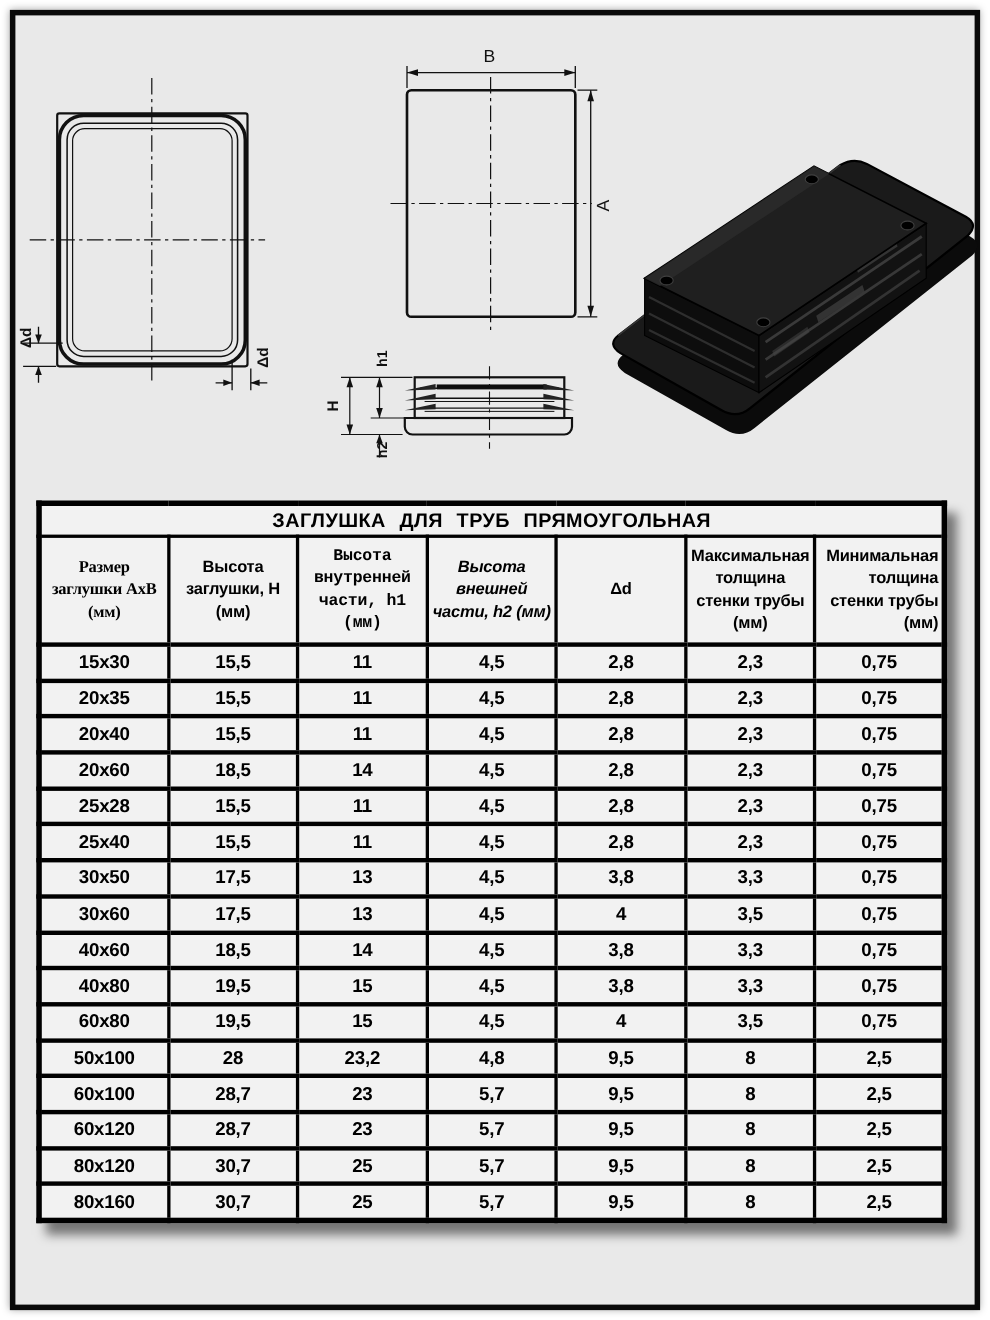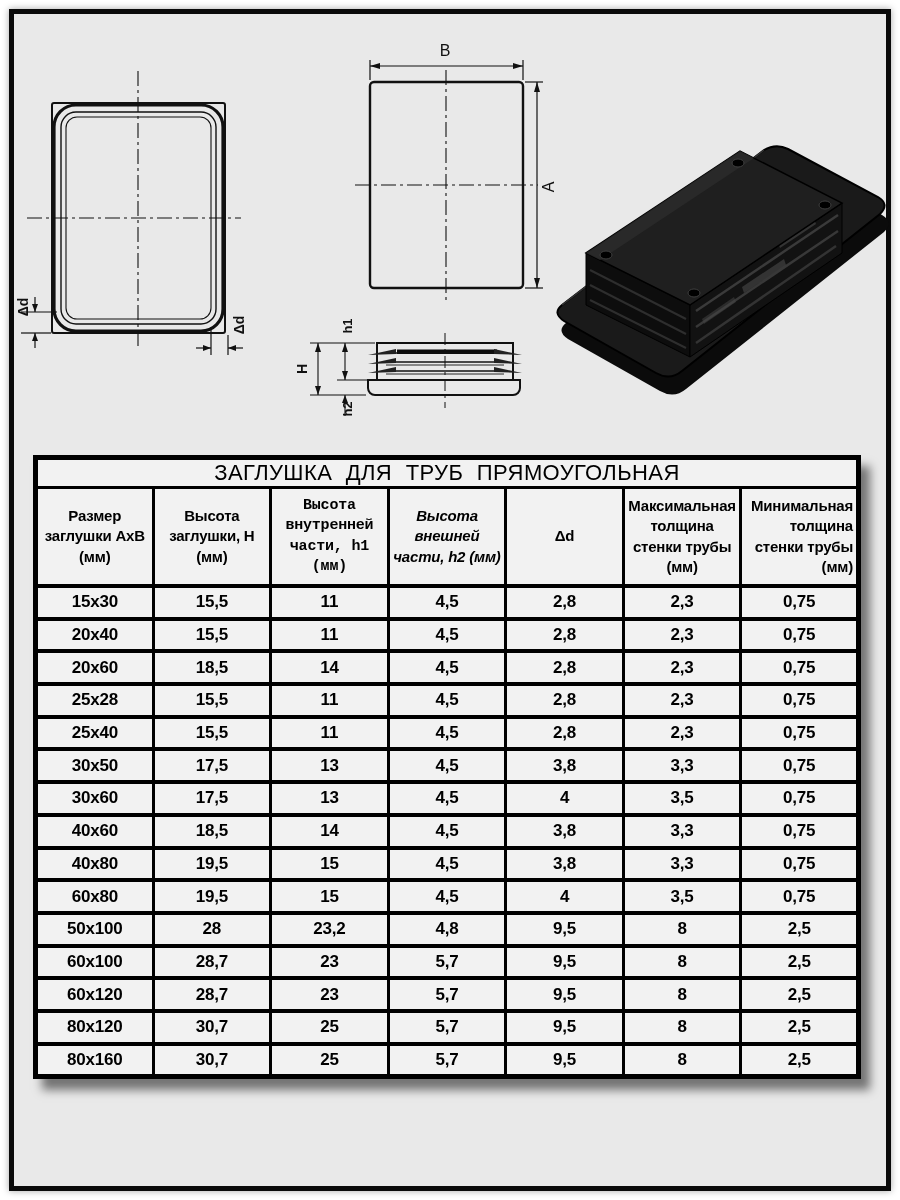--- a/index.html
+++ b/index.html
@@ -4,21 +4,21 @@
 <style>
   html,body{margin:0;padding:0;}
   body{width:900px;height:1200px;background:#ffffff;font-family:"Liberation Sans",sans-serif;position:relative;overflow:hidden;}
   .frame{position:absolute;left:9px;top:9px;width:872px;height:1172px;border:5px solid #0a0a0a;background:#e9e9e9;box-shadow:0 0 7px rgba(0,0,0,.35);}
   .dwg{position:absolute;}
   svg text{fill:#111;font-family:"Liberation Sans",sans-serif;}
   .specs{position:absolute;left:33px;top:455px;width:828px;border-collapse:collapse;table-layout:fixed;
          background:#f2f2f2;border:5px solid #000;box-shadow:9px 11px 9px rgba(0,0,0,.5);}
   .specs th,.specs td{border:3px solid #000;text-align:center;vertical-align:middle;color:#000;background:#f2f2f2;padding:0 3px;}
   .specs td{border-top-width:4px;border-bottom-width:4px;}
-  .title-row th{height:26px;font-size:22px;font-weight:normal;letter-spacing:.4px;word-spacing:7px;}
+  .title-row th{height:26px;font-size:18px;font-weight:bold;letter-spacing:.4px;word-spacing:7px;}
   .head-row th{height:95px;font-size:15px;font-weight:bold;line-height:1.35;letter-spacing:-.2px;}
   .specs tbody td{height:28.7px;font-size:17px;font-weight:bold;letter-spacing:-.2px;}
 </style>
 </head>
 <body>
 
 <div class="frame"></div>
 
 <svg class="dwg" style="left:15px;top:55px;" width="250" height="300" viewBox="0 0 250 300">
   <g fill="none" stroke="#111">
@@ -138,40 +138,49 @@
   <ellipse cx="283" cy="100" rx="6" ry="4" fill="#000" stroke="#3f3f3f" stroke-width="1"></ellipse>
   <ellipse cx="152" cy="188" rx="6" ry="4" fill="#000" stroke="#3f3f3f" stroke-width="1"></ellipse>
 </svg>
 
 <table class="specs">
   <thead>
     <tr class="title-row">
       <th colspan="7">ЗАГЛУШКА  ДЛЯ  ТРУБ  ПРЯМОУГОЛЬНАЯ</th>
     </tr>
     <tr class="head-row" id="header-row">
-        <th style="width: 106px;">Размер заглушки АхВ (мм)</th>
+        <th style="width: 106px; font-family: Liberation Serif, serif;">Размер заглушки АхВ (мм)</th>
         <th style="width: 107px;">Высота заглушки, Н (мм)</th>
         <th style="width: 127px; font-family: Liberation Mono, monospace;">Высота внутренней части, h1 (мм)</th>
         <th style="width: 101px; font-style: italic;">Высота внешней части, h2 (мм)</th>
         <th style="width: 85px;">Δd</th>
         <th style="width: 150px;">Максимальная толщина стенки трубы (мм)</th>
         <th style="width: 142px; text-align: right;">Минимальная толщина стенки трубы (мм)</th>
       </tr>
   </thead>
   <tbody id="table-body">
       <tr>
         <td>15х30</td>
         <td>15,5</td>
         <td>11</td>
         <td>4,5</td>
         <td>2,8</td>
         <td>2,3</td>
         <td>0,75</td>
       </tr>
       <tr>
+        <td>20х35</td>
+        <td>15,5</td>
+        <td>11</td>
+        <td>4,5</td>
+        <td>2,8</td>
+        <td>2,3</td>
+        <td>0,75</td>
+      </tr>
+      <tr>
         <td>20х40</td>
         <td>15,5</td>
         <td>11</td>
         <td>4,5</td>
         <td>2,8</td>
         <td>2,3</td>
         <td>0,75</td>
       </tr>
       <tr>
         <td>20х60</td>

